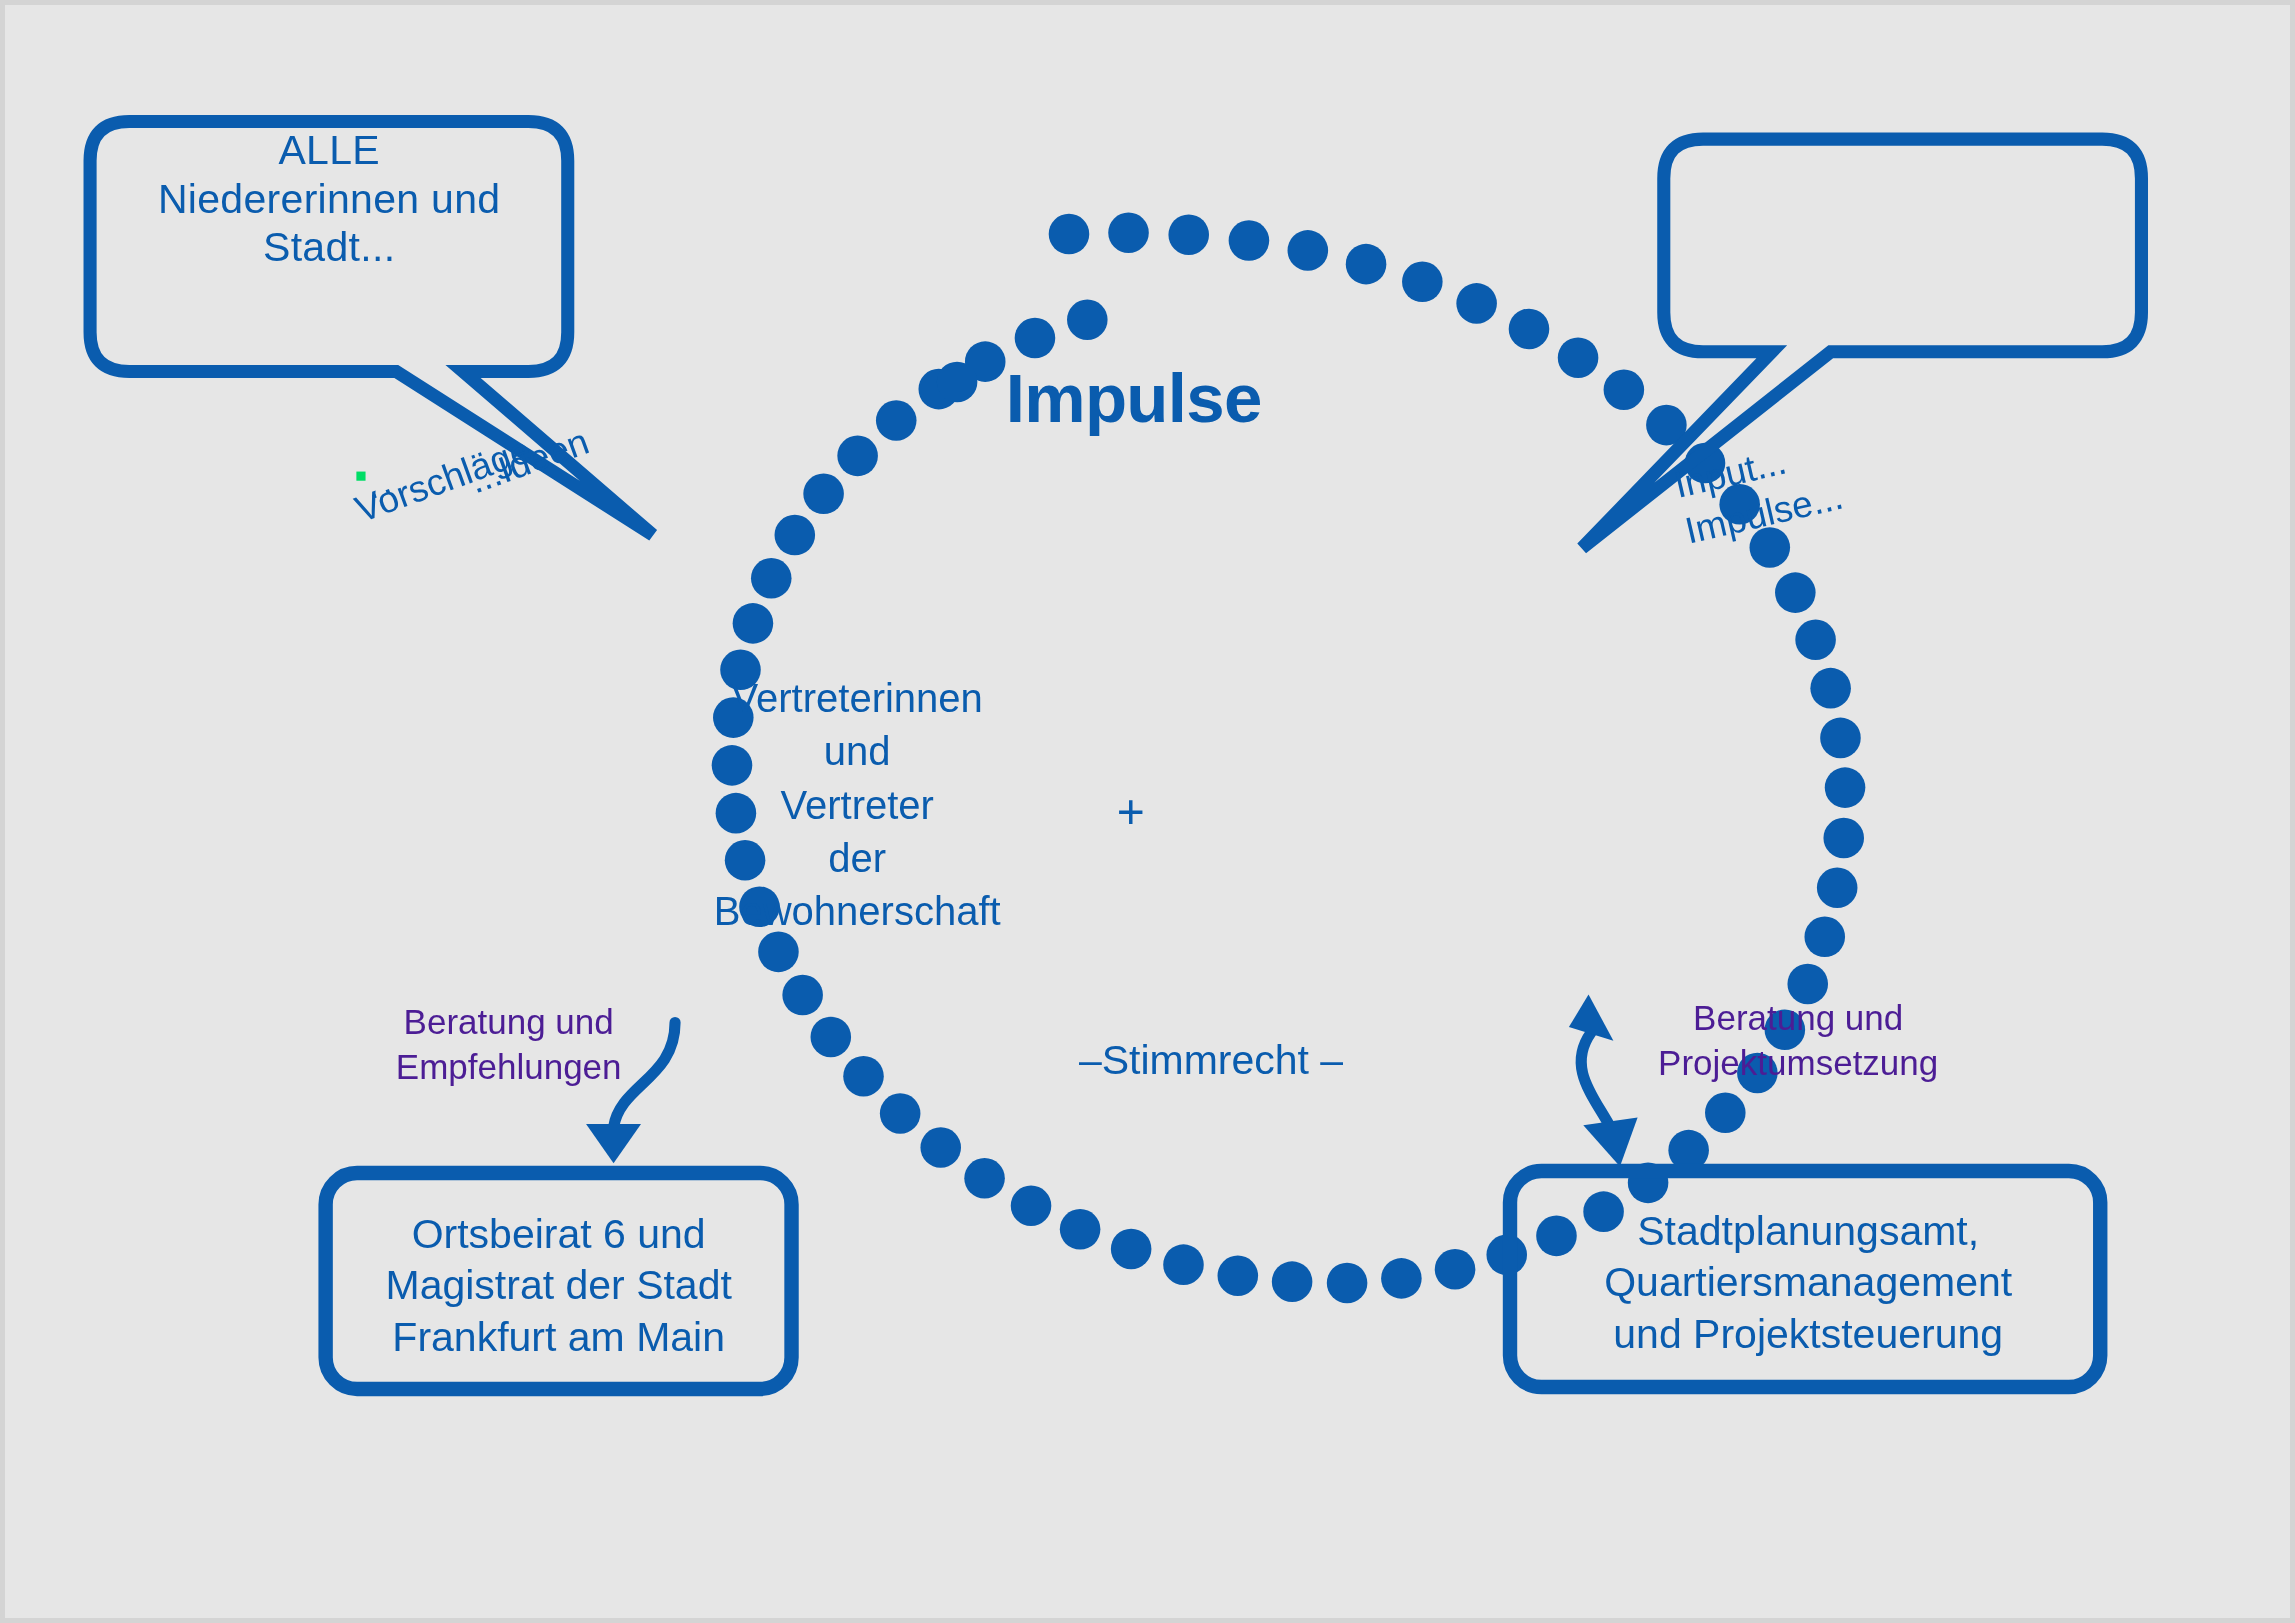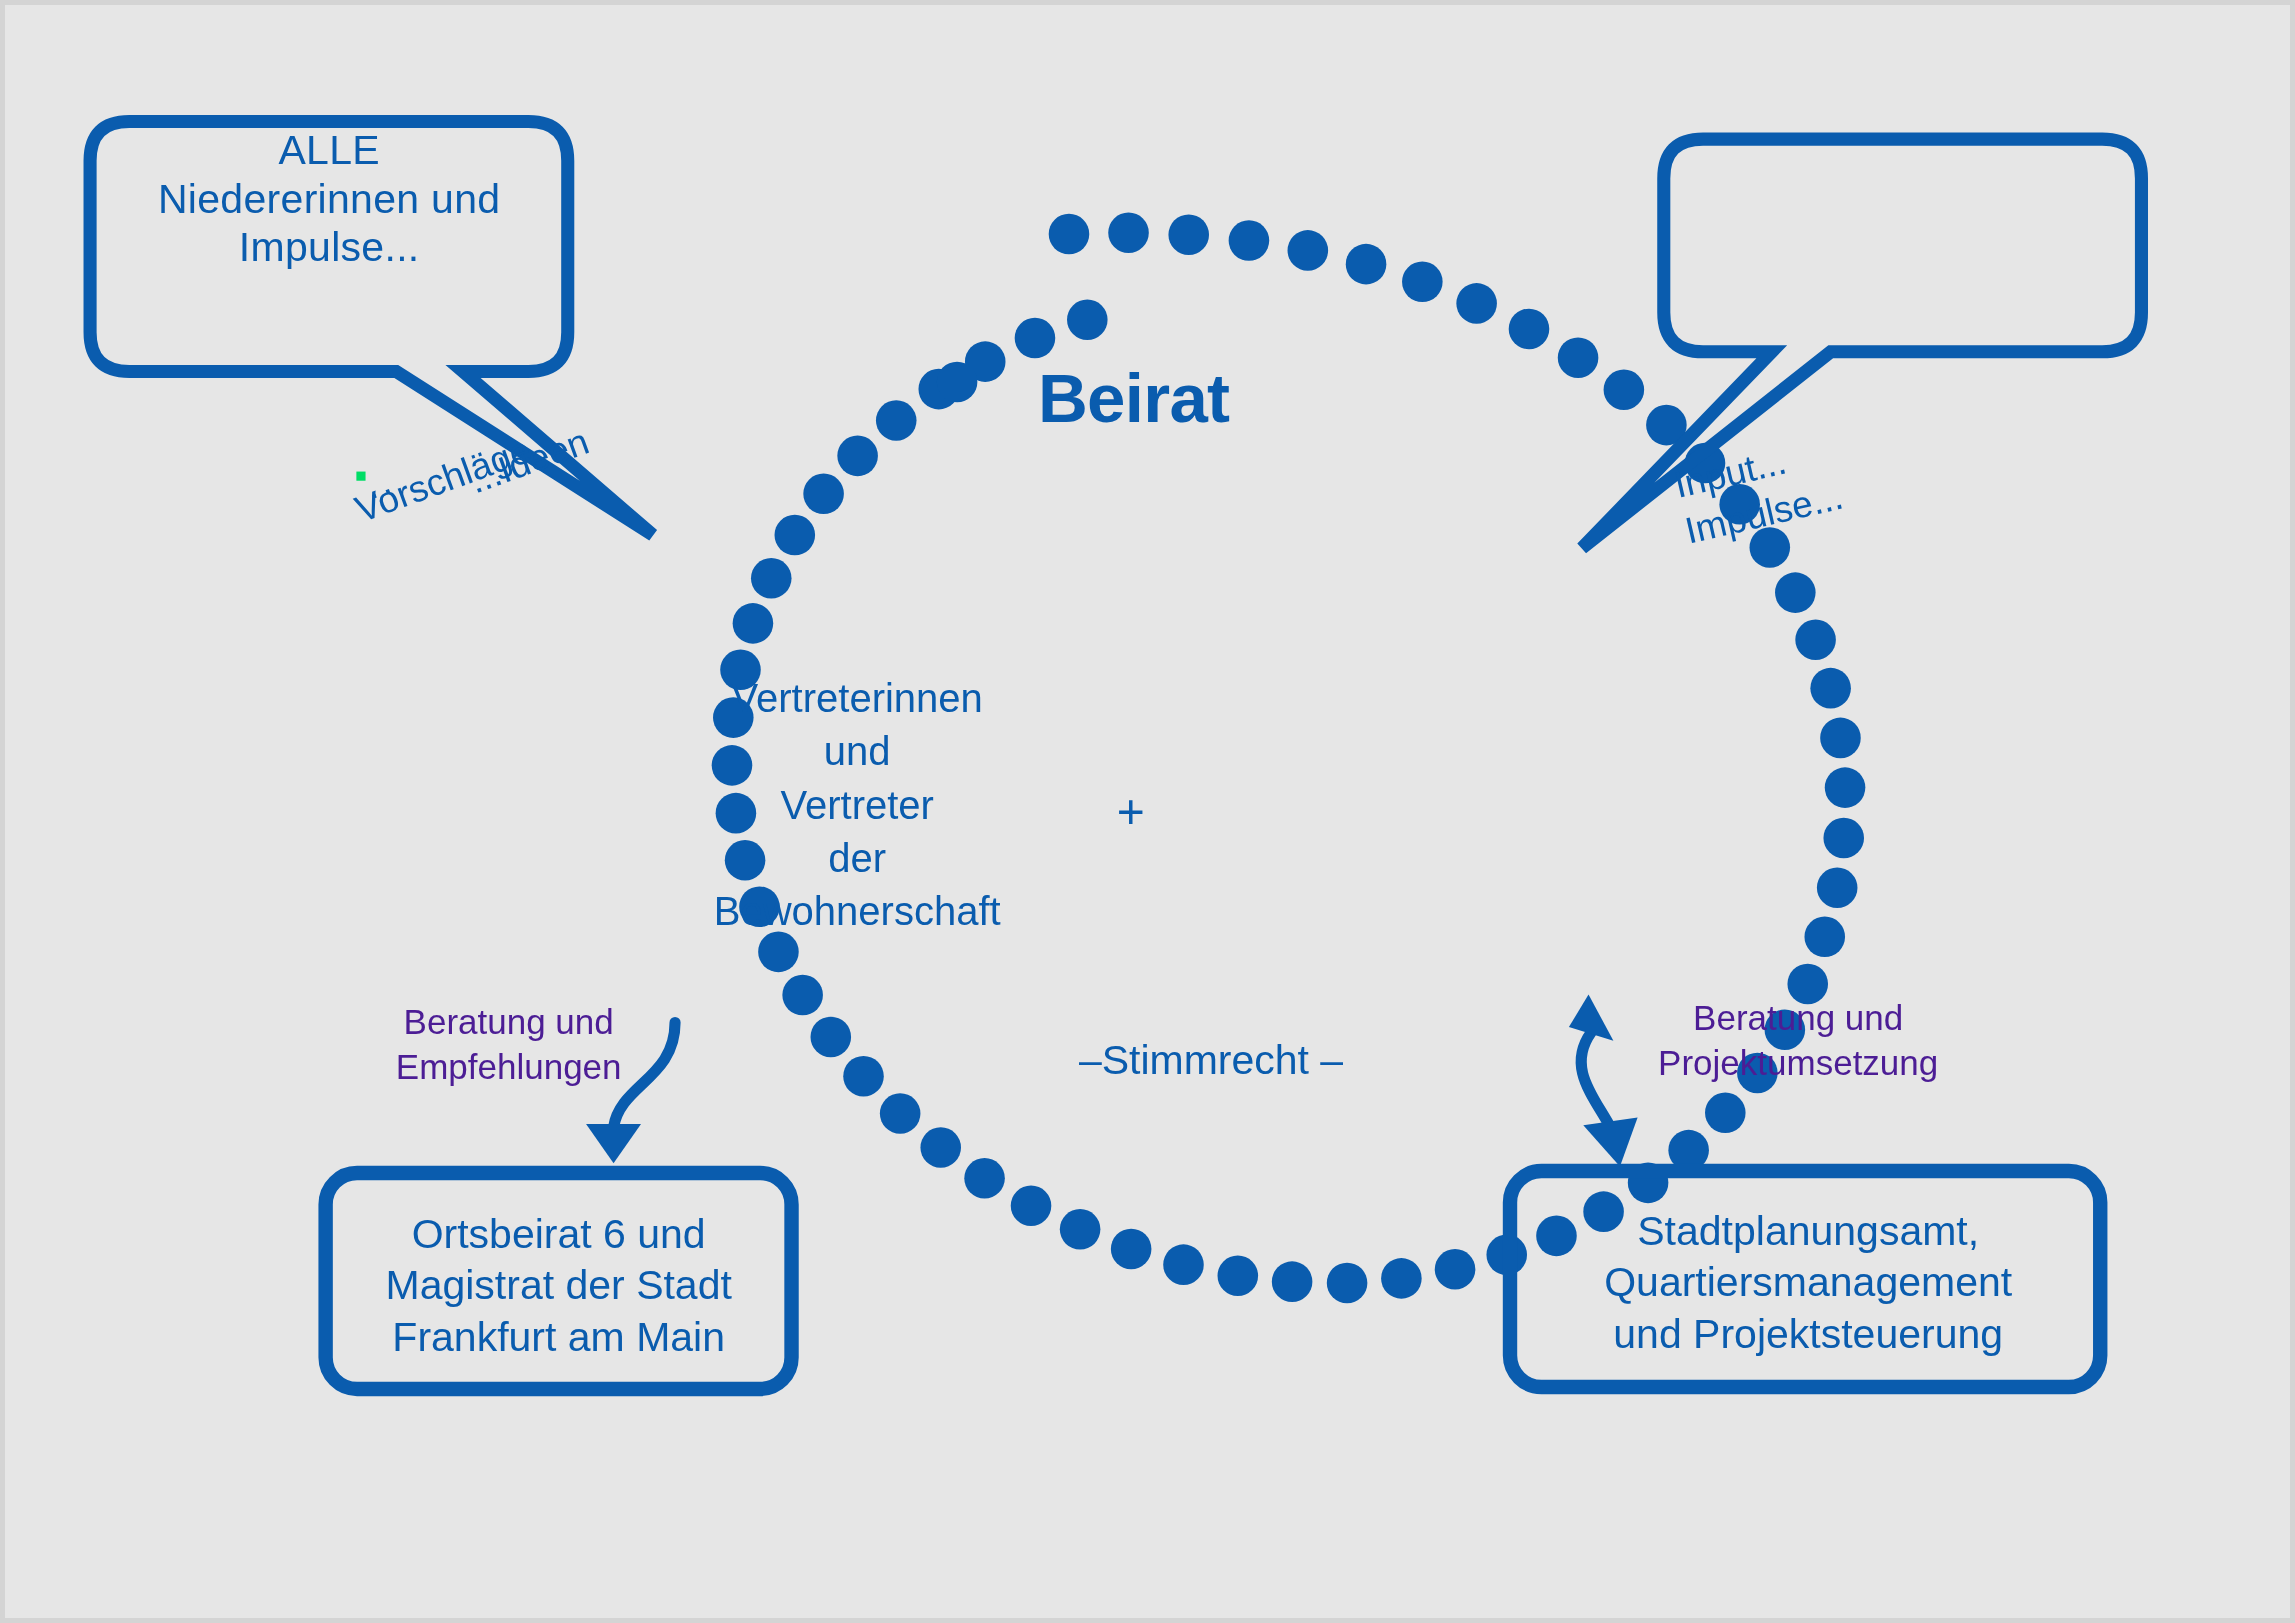--- a/index.html
+++ b/index.html
@@ -293,24 +293,24 @@
                  C 2385 1625, 2430 1670, 2455 1718" fill="none" stroke="#0a5cae" stroke-width="17" stroke-linecap="round"></path>
         <polygon points="2390,1562 2458,1583 2420,1512" fill="#0a5cae"></polygon>
         <polygon points="2412,1712 2495,1700 2468,1775" fill="#0a5cae"></polygon>
       </g>
 
       <rect x="537" y="713" width="14" height="14" fill="#00dd66"></rect>
     </svg>
 
     <div class="txt bubble-text" id="bubble-left-text">ALLE
 Niedererinnen und
-Impulse...</div>
-
-
-    <div class="txt" id="center-title">Beirat</div>
+Stadt...</div>
+
+
+    <div class="txt" id="center-title">Impulse</div>
 
 
 
     <div class="col" id="col-left">Vertreterinnen
 und
 Vertreter
 der
 Bewohnerschaft</div>
 
     <div id="col-plus">+</div>

